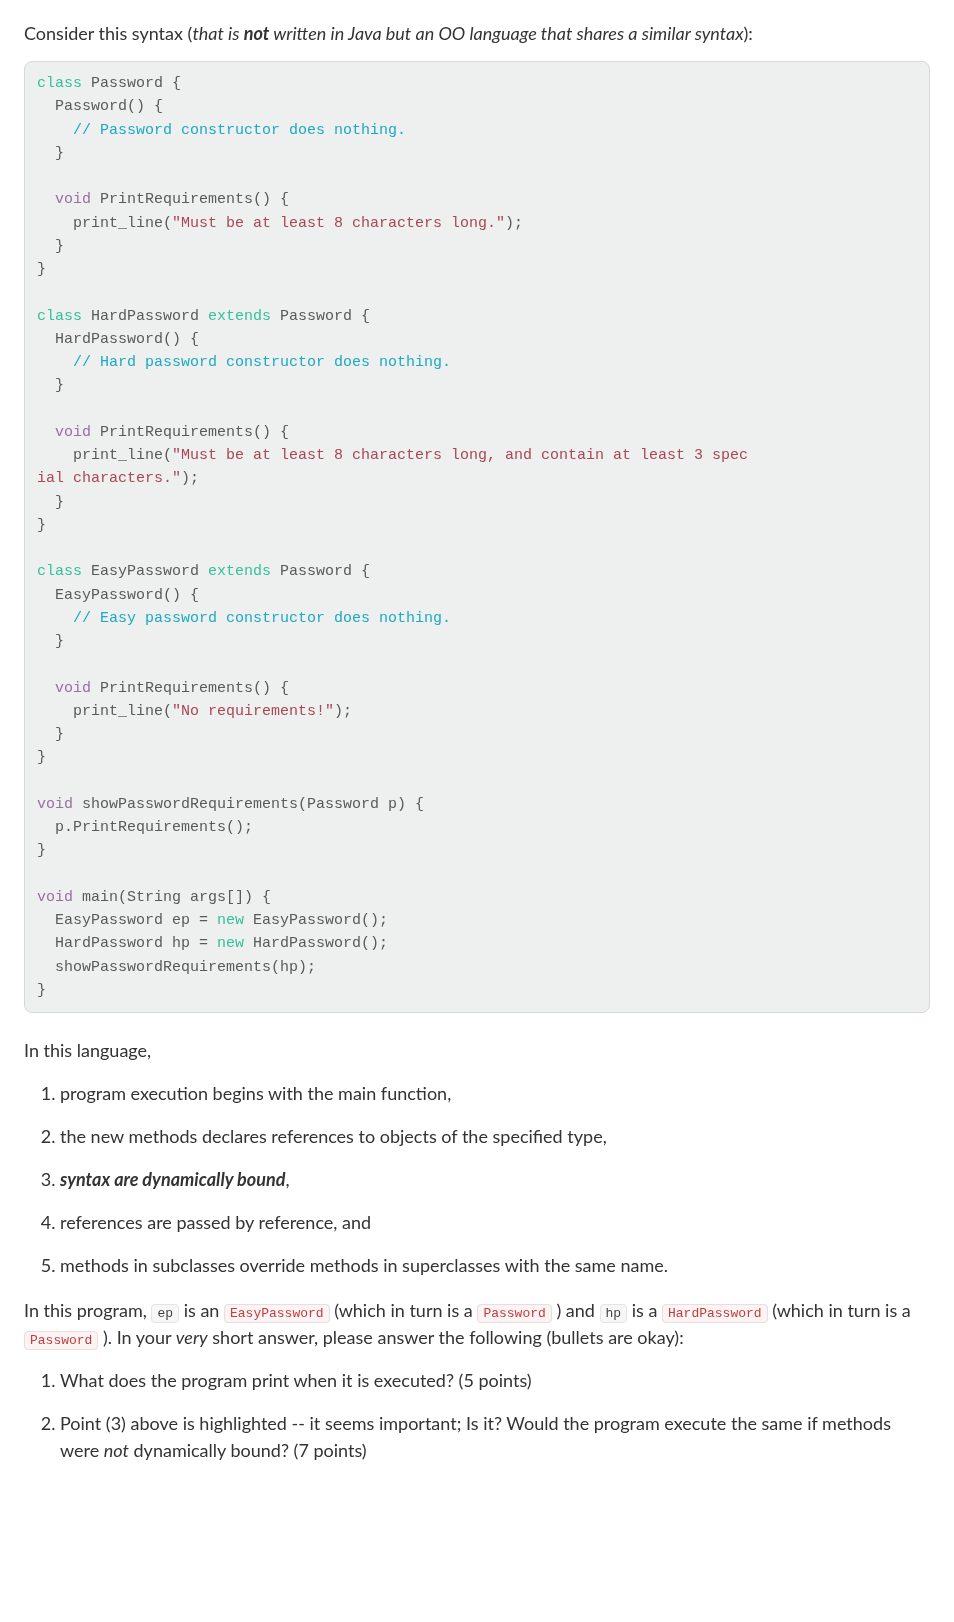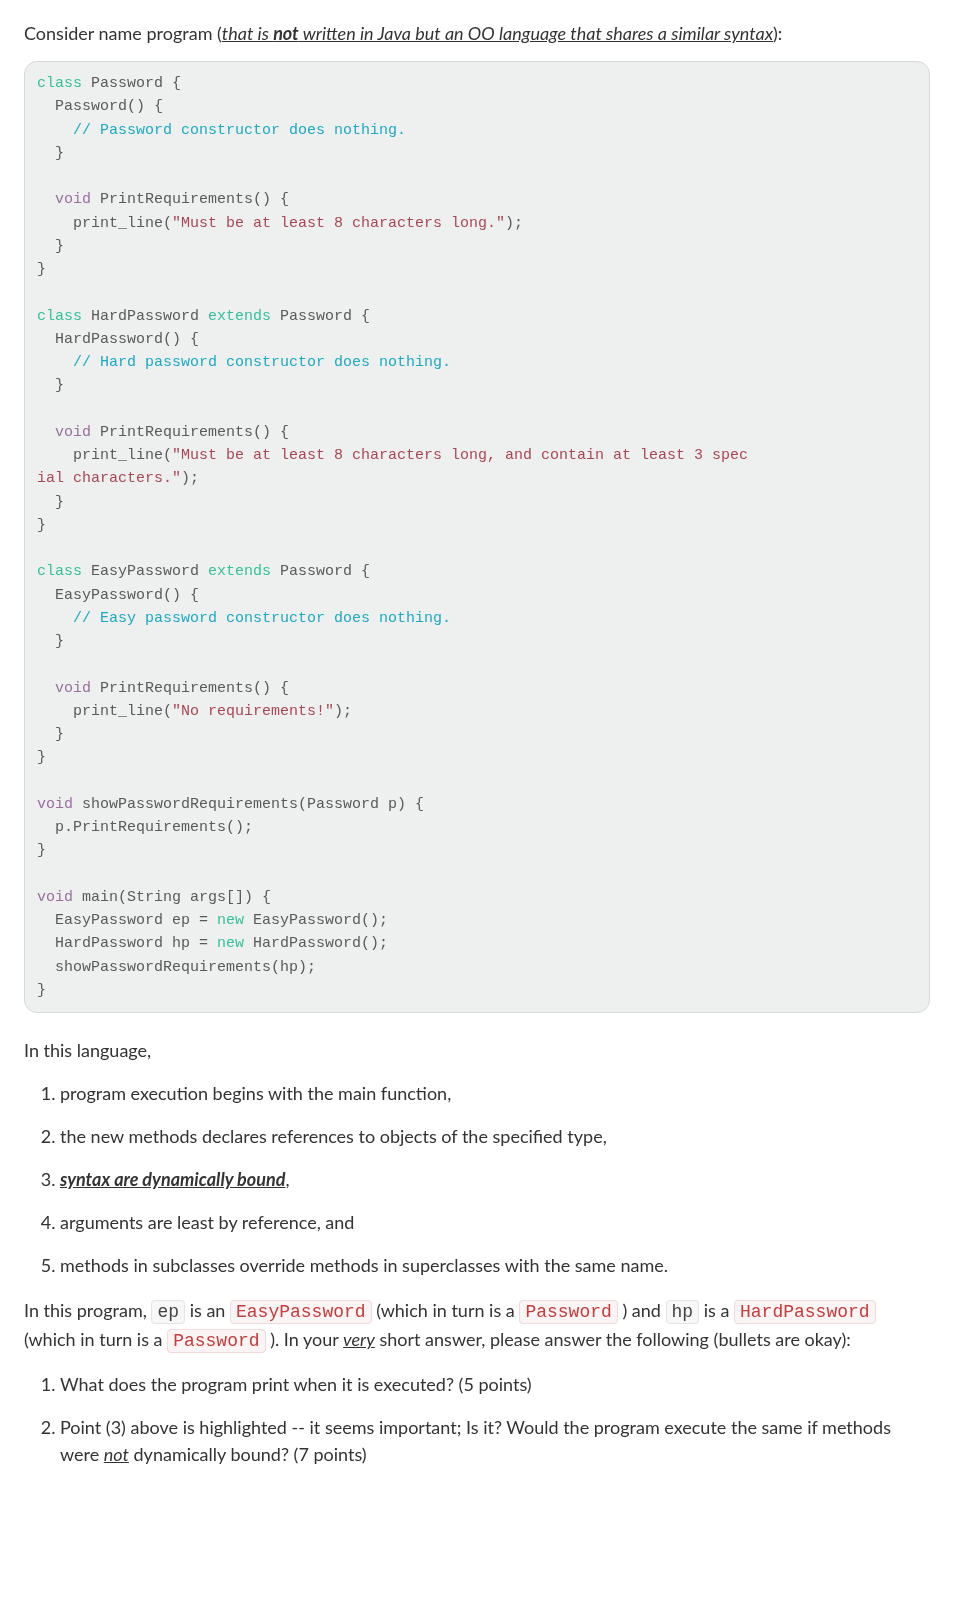--- a/index.html
+++ b/index.html
@@ -7,59 +7,59 @@
     padding: 20px 24px;
     font-family: "Lato", "Helvetica Neue", Helvetica, Arial, sans-serif;
     font-size: 18px;
     line-height: 1.5;
     color: #333;
     background: #fff;
     width: 954px;
     box-sizing: border-box;
   }
   p { margin: 0 0 14px 0; }
-  em { font-style: italic; text-decoration: underline; }
+  em { font-style: italic; }
   strong { font-weight: 700; }
   .codeblock {
     background: #eef0f0;
     border: 1px solid #d6d9da;
-    border-radius: 13px;
+    border-radius: 8px;
     padding: 10px 12px;
     font-family: Menlo, Consolas, "Courier New", monospace;
     font-size: 15px;
     line-height: 1.55;
     color: #5a5a5a;
     white-space: pre;
     overflow: hidden;
     margin: 8px 0 24px 0;
   }
   .kw-class { color: #35c19a; }
   .kw-ext   { color: #35c19a; }
   .kw-void  { color: #9a6fa0; }
   .kw-new   { color: #35c19a; }
   .cm       { color: #1ea9c2; }
   .str      { color: #a94754; }
   ol { padding-left: 36px; margin: 0 0 18px 0; }
   ol li { margin: 16px 0; }
   .inlinecode {
     font-family: Menlo, Consolas, "Courier New", monospace;
-    font-size: 18px;
+    font-size: 13px;
     background: #f7f7f7;
     border: 1px solid #e4e4e4;
     border-radius: 4px;
     padding: 1px 5px;
     color: #444;
   }
   .inlinecode.red { color: #c63b3b; border-color:#f0dada; background:#faf4f4; }
 </style>
 </head>
 <body>
 
 <p>
-  <span>Consider name program (</span><em><span>that is </span><strong>not</strong><span> written in Java but an OO language that shares a similar syntax</span></em><span>):</span>
+  <span>Consider this syntax (</span><em><span>that is </span><strong>not</strong><span> written in Java but an OO language that shares a similar syntax</span></em><span>):</span>
 </p>
 
 <div class="codeblock"><span class="kw-class">class</span><span> Password {</span>
 <span>  Password() {</span>
 <span>    </span><span class="cm">// Password constructor does nothing.</span>
 <span>  }</span>
 <span></span>
 <span>  </span><span class="kw-void">void</span><span> PrintRequirements() {</span>
 <span>    print_line(</span><span class="str">"Must be at least 8 characters long."</span><span>);</span>
 <span>  }</span>
@@ -95,21 +95,21 @@
 <span>  HardPassword hp = </span><span class="kw-new">new</span><span> HardPassword();</span>
 <span>  showPasswordRequirements(hp);</span>
 <span>}</span></div>
 
 <p>In this language,</p>
 
 <ol>
   <li>program execution begins with the main function,</li>
   <li>the new methods declares references to objects of the specified type,</li>
   <li><strong><em><span>syntax are dynamically bound</span></em></strong><span>,</span></li>
-  <li>arguments are least by reference, and</li>
+  <li>references are passed by reference, and</li>
   <li>methods in subclasses override methods in superclasses with the same name.</li>
 </ol>
 
 <p>
   <span>In this program, </span><span class="inlinecode">ep</span><span> is an </span><span class="inlinecode red">EasyPassword</span><span> (which in turn is a </span><span class="inlinecode red">Password</span><span> ) and </span><span class="inlinecode">hp</span><span> is a </span><span class="inlinecode red">HardPassword</span><span> (which in turn is a </span><span class="inlinecode red">Password</span><span> ). In your </span><em>very</em><span> short answer, please answer the following (bullets are okay):</span>
 </p>
 
 <ol>
   <li>What does the program print when it is executed? (5 points)</li>
   <li>

